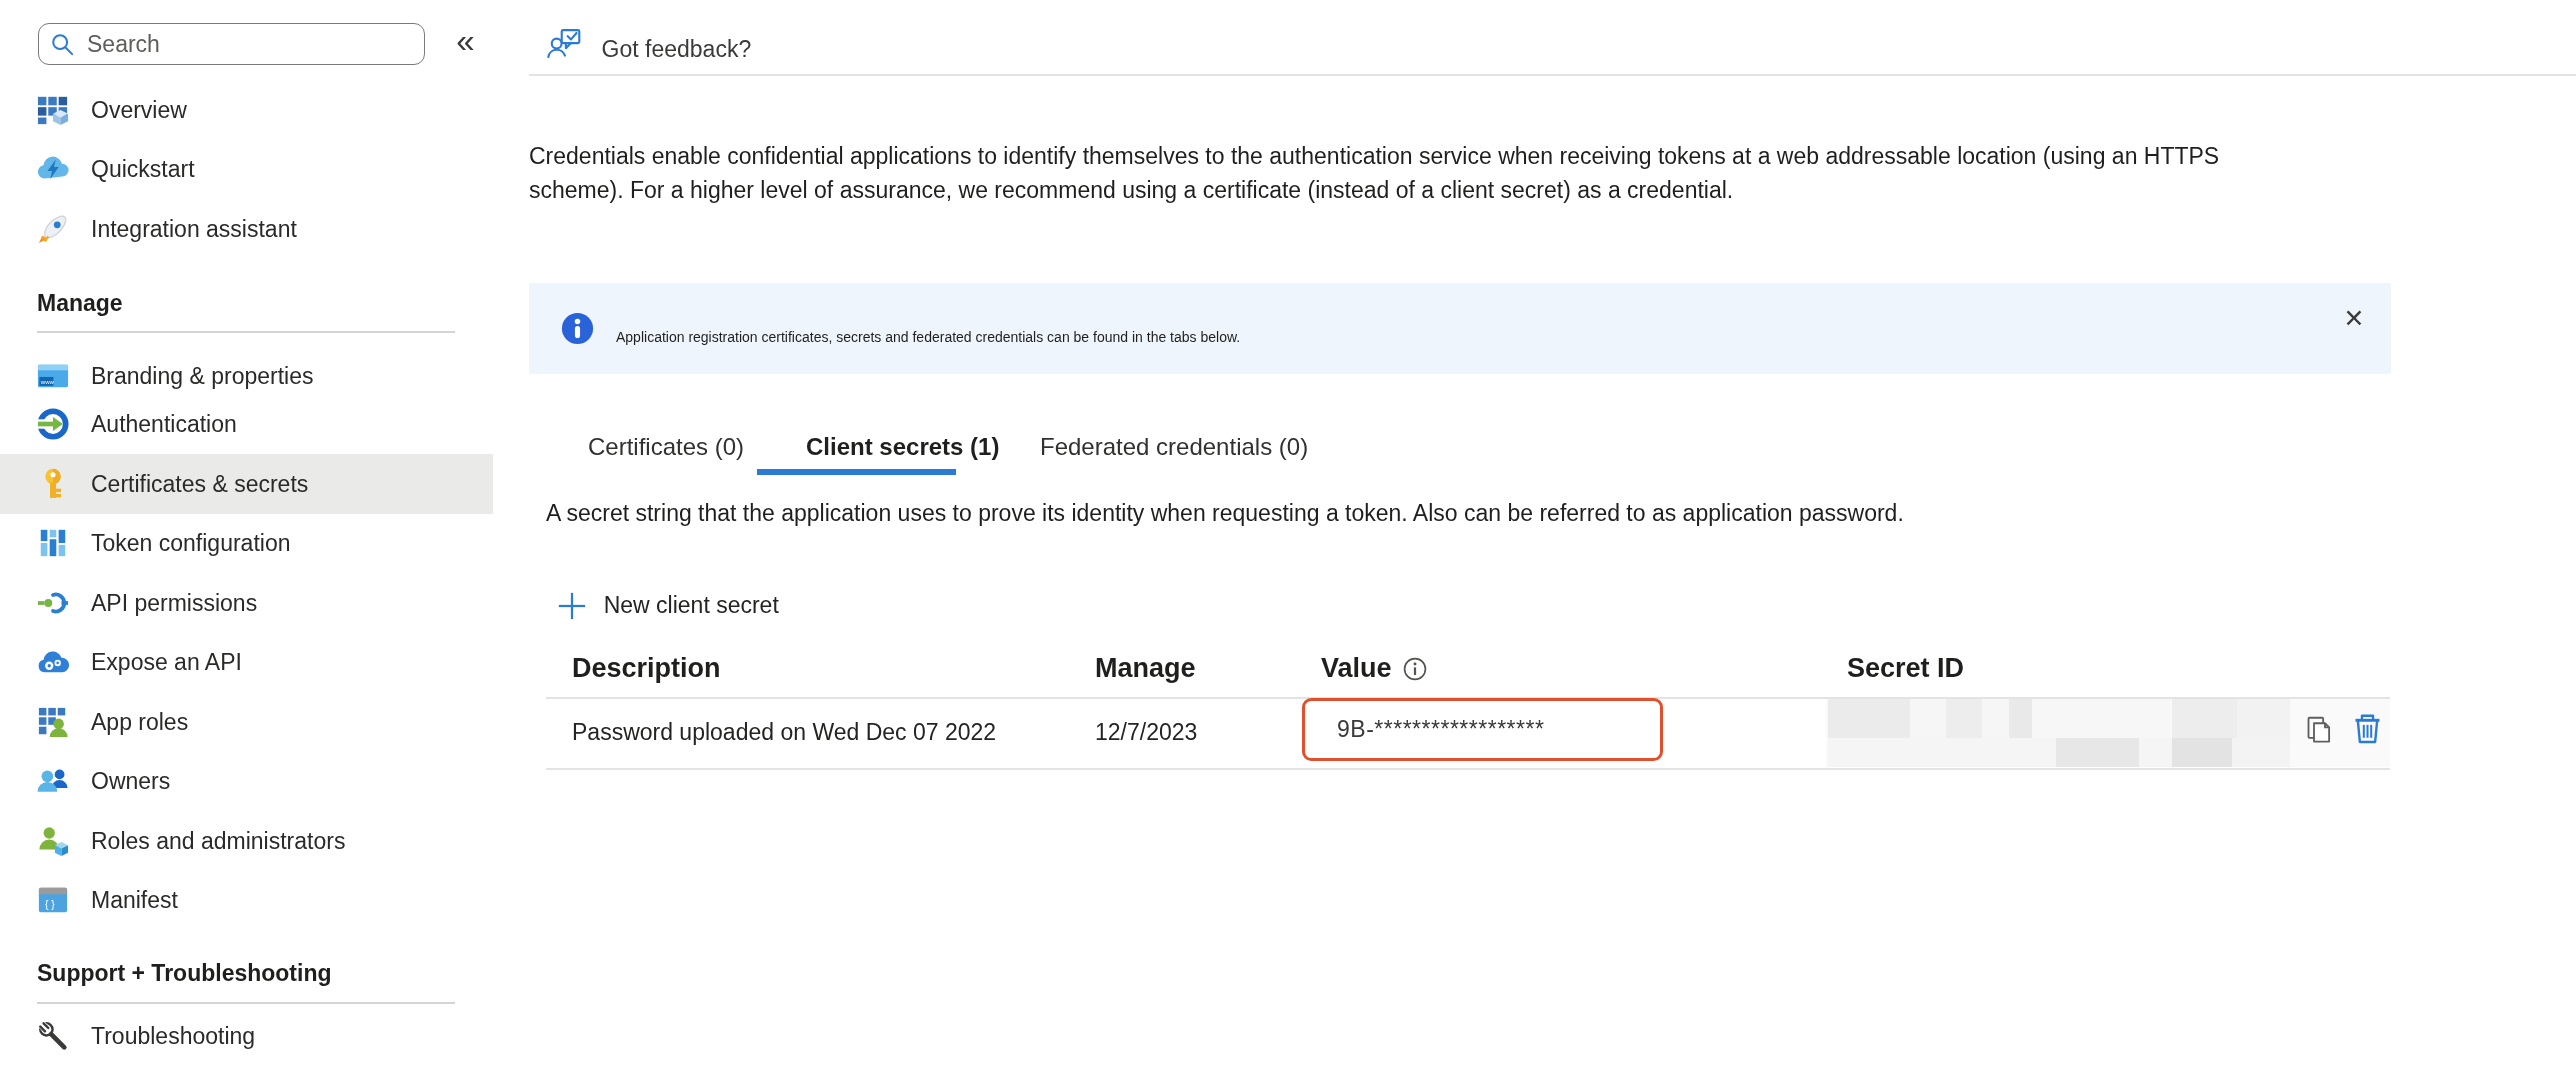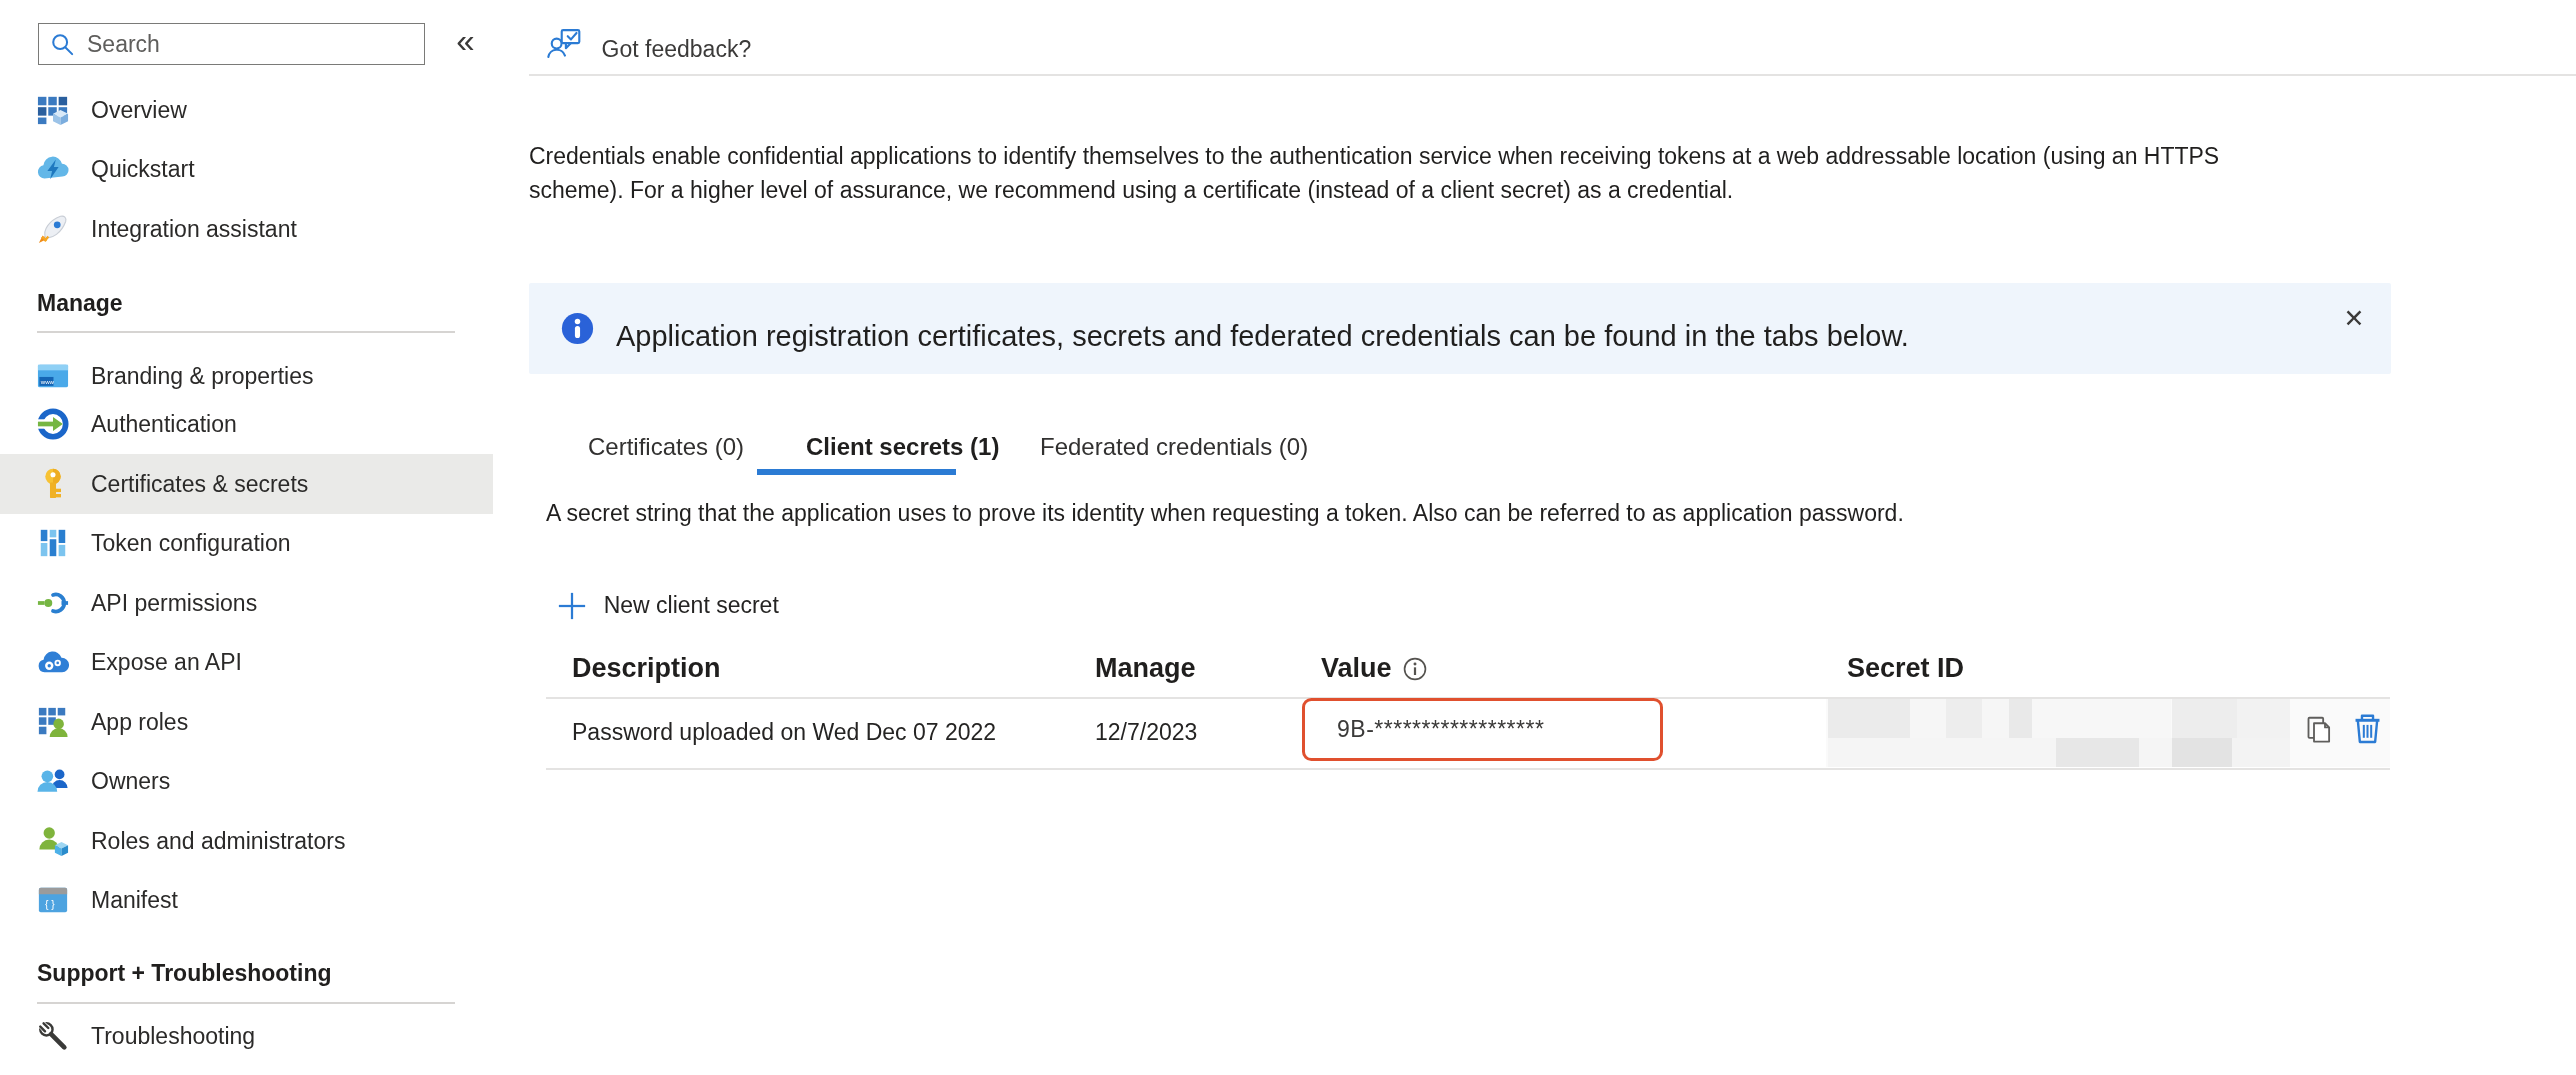--- a/index.html
+++ b/index.html
@@ -9,21 +9,21 @@
     font-family:"Liberation Sans","DejaVu Sans",sans-serif;
     color:#252423;
   }
   
   .window-edge{position:absolute;left:0;top:67px;width:3.7px;height:965px;background:#1f1f1f;}
   .window-corner{position:absolute;left:0;top:1029px;width:35px;height:35px;background:#121212;border-radius:0 28px 0 0;}
   
   .sidebar{position:absolute;left:0;top:0;width:493px;height:1075px;background:#fff;}
   .search-box{
     position:absolute;left:38px;top:23px;width:387px;height:42px;box-sizing:border-box;
-    border:1.9px solid #7a7a78;border-radius:0;background:#fff;
+    border:1.9px solid #7a7a78;border-radius:11px;background:#fff;
     display:flex;align-items:center;gap:11px;padding:0 11px;
   }
   .search-box input{
     border:none;outline:none;background:transparent;flex:1;
     font-family:inherit;font-size:23px;color:#3b3a39;
   }
   .search-box input::placeholder{color:#5f5e5c;}
   .collapse-btn{
     position:absolute;left:445px;top:16.7px;width:41px;height:48px;
     font-size:33px;color:#3b3a39;display:flex;align-items:center;justify-content:center;
@@ -49,21 +49,21 @@
   .main-divider{position:absolute;left:529px;top:74px;right:0;height:1.9px;background:#e4e3e2;}
   .intro{
     position:absolute;left:529px;top:139px;width:1790px;
     font-size:23px;line-height:34px;color:#201f1e;
   }
   .banner{
     position:absolute;left:529px;top:283px;width:1862px;height:91px;box-sizing:border-box;
     background:#eff5fc;border-radius:1.9px;
     display:flex;align-items:center;gap:22px;padding-left:32px;
   }
-  .banner-text{font-size:29px;color:#201f1e;margin-top:16px;}
+  .banner-text{font-size:14px;color:#201f1e;margin-top:16px;}
   .banner-close{
     position:absolute;right:18.6px;top:16.7px;width:37px;height:37px;border:none;background:transparent;
     font-size:25px;color:#3b3a39;cursor:pointer;display:flex;align-items:center;justify-content:center;
     font-family:inherit;
   }
   .tab{
     position:absolute;top:428px;height:37px;display:flex;align-items:center;
     font-size:24px;color:#323130;cursor:pointer;margin-left:44px;
   }
   .tab.active{font-weight:600;color:#201f1e;}

